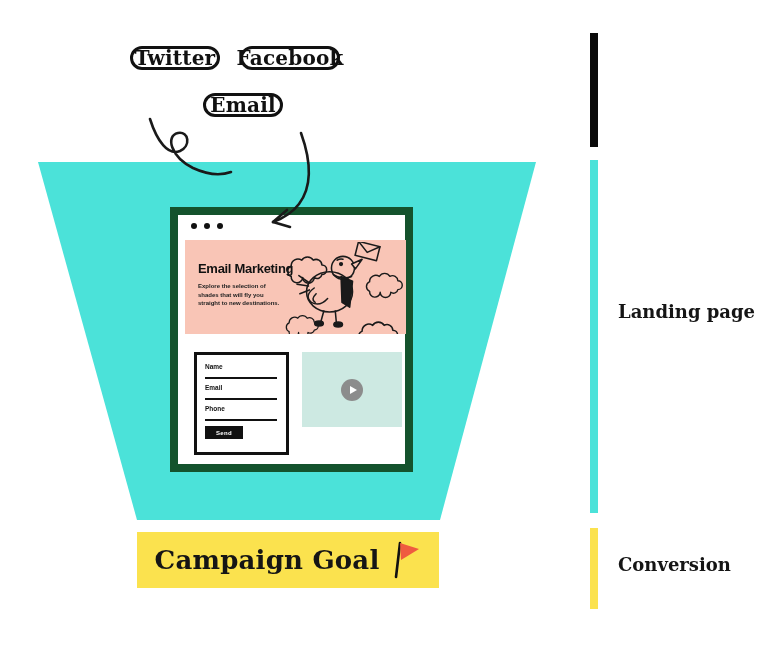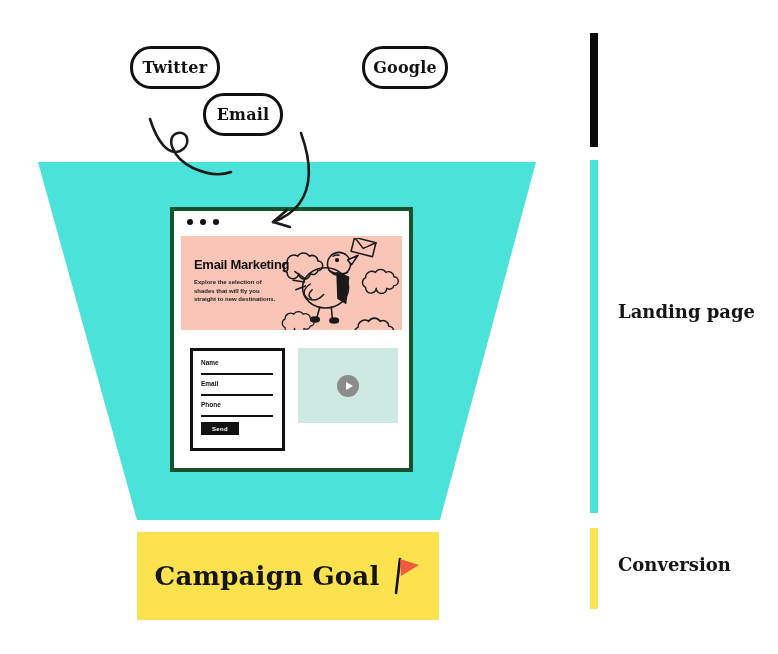--- a/index.html
+++ b/index.html
@@ -1,32 +1,32 @@
 <!DOCTYPE html>
 <html><head>
 <meta charset="utf-8">
 <style>
   html,body{margin:0;padding:0;background:#fff;}
   .canvas{position:relative;width:778px;height:654px;background:#ffffff;overflow:hidden;
           font-family:"DejaVu Serif", serif;color:#111;}
   
-  .pill{position:absolute;box-sizing:border-box;height:43px;border:3px solid #111;
+  .pill{position:absolute;box-sizing:border-box;height:24px;border:3px solid #111;
         border-radius:21px;background:#fff;display:flex;align-items:center;justify-content:center;
-        font-weight:bold;font-size:16px;letter-spacing:.2px;z-index:5;}
+        font-weight:bold;font-size:20px;letter-spacing:.2px;z-index:5;}
   .pill.twitter{left:130px;top:46px;width:90px;}
   .pill.facebook{left:240px;top:46px;width:100px;}
   .pill.google{left:362px;top:46px;width:86px;}
   .pill.email{left:203px;top:93px;width:80px;}
   .pill.instagram{left:304px;top:93px;width:107px;}
   
   .layer{position:absolute;left:0;top:0;width:778px;height:654px;pointer-events:none;}
   .funnel-layer{z-index:1;} .arrow-layer{z-index:4;}
   
   .window{position:absolute;left:170px;top:207px;width:243px;height:265px;box-sizing:border-box;
-          background:#fff;border:4px solid #14532d;z-index:3;font-family:"Liberation Sans", sans-serif;}
+          background:#fff;border:8px solid #14532d;z-index:3;font-family:"Liberation Sans", sans-serif;}
   .dots{position:absolute;left:13px;top:8px;display:flex;gap:7px;}
   .dot{width:6px;height:6px;border-radius:50%;background:#111;}
   .banner{position:absolute;left:7px;top:25px;width:221px;height:94px;background:#f9c5b6;}
   .banner-title{position:absolute;left:13px;top:21px;font-size:13px;font-weight:800;
                 letter-spacing:-.3px;color:#111;white-space:nowrap;}
   .banner-body{position:absolute;left:13px;top:42px;width:86px;font-size:6px;font-weight:bold;
                line-height:1.45;color:#222;}
   .bird{position:absolute;right:1px;top:2px;}
   .form{position:absolute;left:16px;top:137px;width:95px;height:103px;box-sizing:border-box;
         border:3px solid #111;background:#fff;padding:6px 0 0 8px;}
@@ -35,21 +35,21 @@
   .send-btn{margin-top:4px;width:38px;height:13px;background:#111;color:#fff;border:none;
             font-size:6px;font-weight:bold;font-family:"Liberation Sans", sans-serif;
             display:flex;align-items:center;justify-content:center;letter-spacing:.3px;}
   .video{position:absolute;left:124px;top:137px;width:100px;height:75px;background:#cde9e2;
          display:flex;align-items:center;justify-content:center;}
   .play{width:22px;height:22px;border-radius:50%;background:#8c8c8c;display:flex;
         align-items:center;justify-content:center;}
   .play-tri{width:0;height:0;border-left:7px solid #fff;border-top:4.5px solid transparent;
             border-bottom:4.5px solid transparent;margin-left:2px;}
   
-  .goal{position:absolute;left:137px;top:532px;width:302px;height:88px;background:#fbe24e;
+  .goal{position:absolute;left:137px;top:532px;width:302px;height:56px;background:#fbe24e;
         display:flex;align-items:center;justify-content:center;gap:12px;z-index:2;}
   .goal-label{font-size:26px;font-weight:bold;color:#151515;letter-spacing:.2px;}
   
   .stage-bar{position:absolute;left:590px;width:8px;z-index:2;}
   .bar-top{top:33px;height:114px;background:#0a0a0a;}
   .bar-mid{top:160px;height:353px;background:#4be2d9;}
   .bar-bot{top:528px;height:81px;background:#fbe24e;}
   .stage-label{position:absolute;left:618px;font-size:18px;font-weight:bold;color:#151515;
                white-space:nowrap;z-index:2;}
   .lbl-top{top:77px;} .lbl-mid{top:301px;} .lbl-bot{top:554px;}
@@ -65,21 +65,21 @@
 
   <svg class="layer arrow-layer" viewBox="0 0 778 654" fill="none" stroke="#1a1a1a" stroke-width="2.6" stroke-linecap="round">
     <path d="M150,119 C157,141 168,156 180,151 C191,146 189,131 178,133 C165,136 171,157 193,168 C206,174 220,176 231,172"></path>
     <g>
       <path d="M301,133 C310,158 314,184 299,204 C293,212 284,218 273,222"></path>
       <path d="M273,222 L287,210 M273,222 L290,227"></path>
     </g>
   </svg>
 
   <div class="pill twitter">Twitter</div>
-  <div class="pill google">Google</div>
+  <div class="pill facebook">Facebook</div>
   <div class="pill email">Email</div>
 
   <div class="window">
     <div class="dots">
       <span class="dot"></span>
       <span class="dot"></span>
       <span class="dot"></span>
     </div>
 
     <div class="banner">

